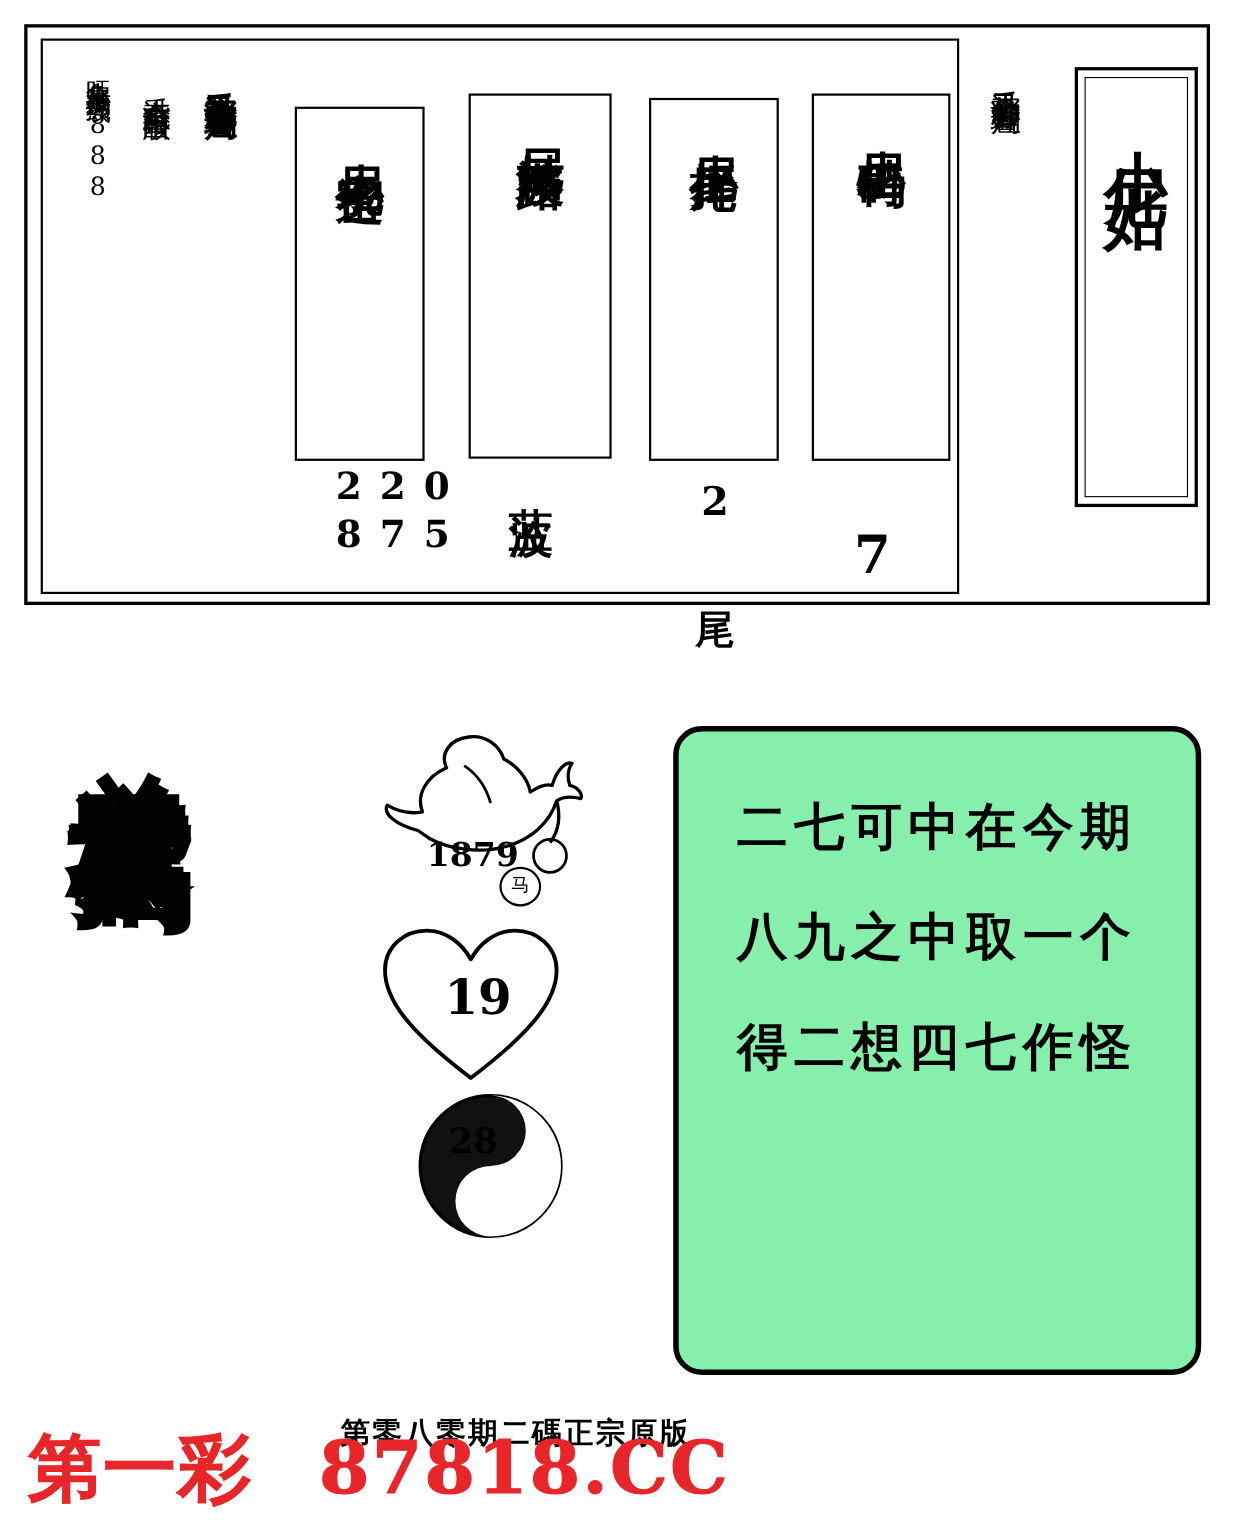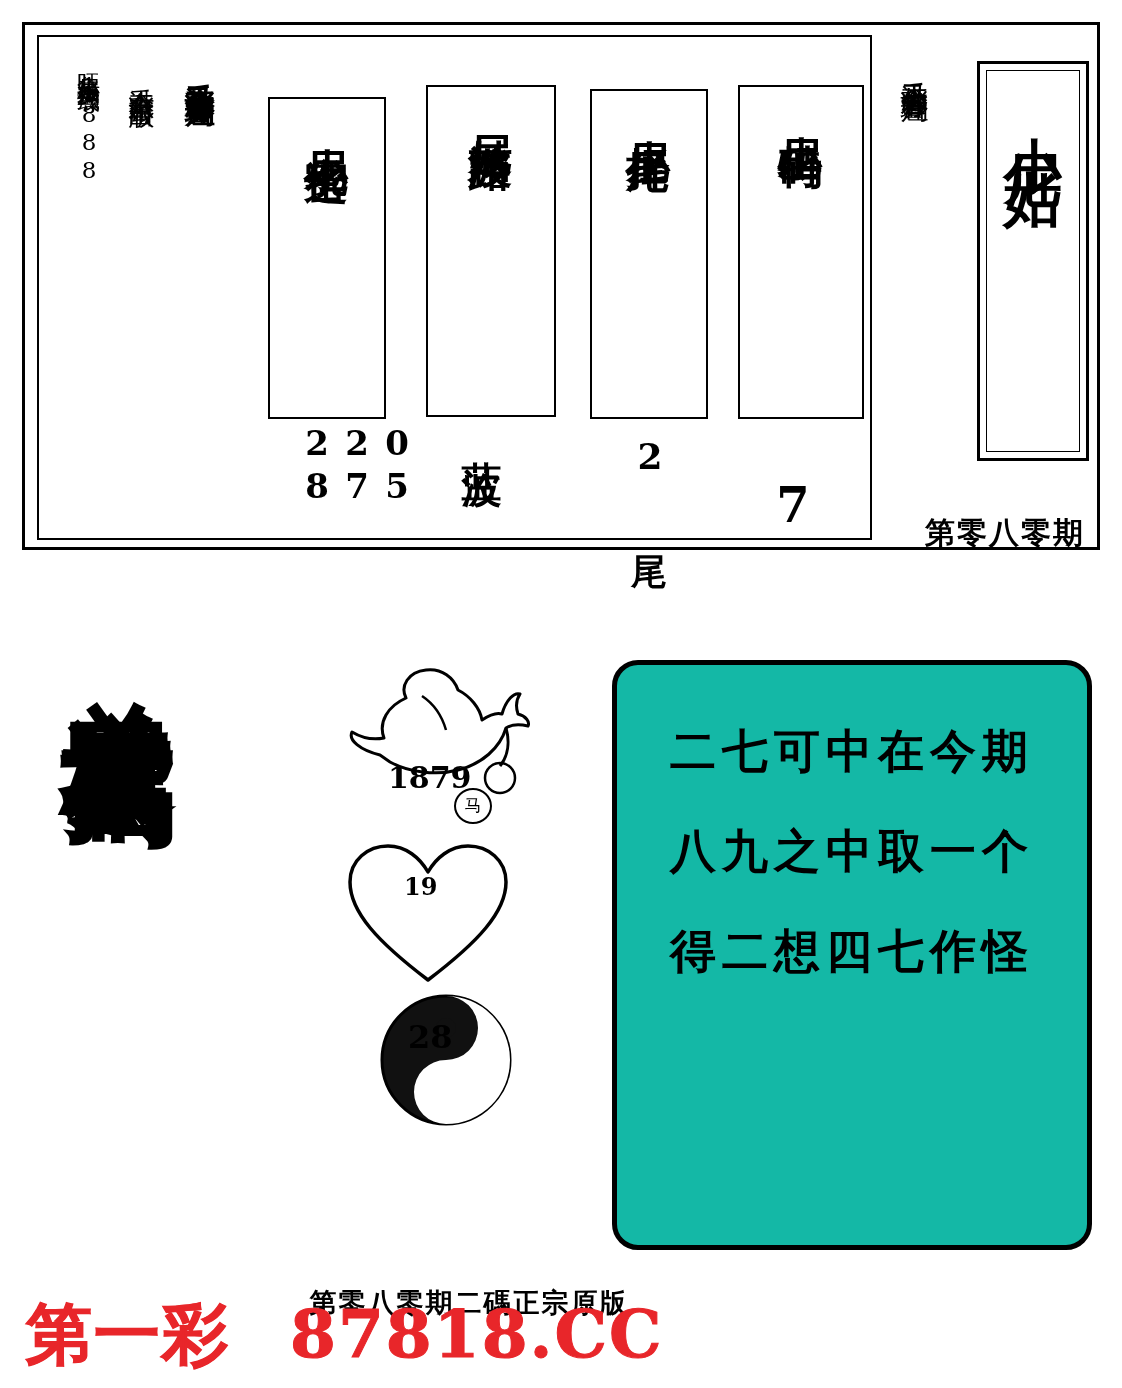--- a/index.html
+++ b/index.html
@@ -112,33 +112,33 @@
     position:absolute;left:58px;top:100px;
     font-size:30px;font-weight:bold;font-family:"DejaVu Serif",serif;
   }
   .horse-badge{
     position:absolute;left:124px;top:128px;width:34px;height:32px;
     border:2px solid #000;border-radius:50%;
     text-align:center;line-height:30px;font-size:17px;
     font-family:"DejaVu Serif",serif;
   }
   .heart-num{
-    position:absolute;left:74px;top:212px;
-    font-size:24px;font-weight:bold;font-family:"DejaVu Serif",serif;
+    position:absolute;left:74px;top:222px;
+    font-size:44px;font-weight:bold;font-family:"DejaVu Serif",serif;
   }
   .yy-num{
     position:absolute;left:78px;top:358px;
     font-size:32px;font-weight:bold;font-family:"DejaVu Serif",serif;
     z-index:5;
   }
   
   .verse-box{
     position:absolute;left:612px;top:660px;width:480px;height:590px;
     border:5px solid #000;border-radius:26px;box-sizing:border-box;
-    background:#14b8a6;
+    background:#86efac;
   }
   .verse-line{
     text-align:center;
     font-size:46px;
     font-weight:bold;
     font-family:"DejaVu Serif", serif;
     letter-spacing:6px;
     margin-top:38px;
   }
   .verse-line:first-child{margin-top:56px;}
@@ -190,21 +190,20 @@
   </div>
   <div class="val val-d">7</div>
 
   <div class="vtext right-title">香港马会彩券管理局：</div>
 
   <div class="name-box">
     <div class="inner"></div>
     <div class="label">小尼姑</div>
   </div>
 
-  <div class="issue">第零八零期</div>
 </div>
 
 <div class="big-title">曾道女指碼</div>
 
 <div class="sym-wrap">
 
   <svg width="230" height="170" viewBox="0 0 230 170" style="position:absolute;left:0;top:0;">
     <path d="M50 95 C30 90 18 80 22 72 C32 78 44 80 54 78 C48 62 58 46 76 38
              C70 26 78 12 96 10 C112 8 124 18 128 30 C140 36 150 48 152 60
              C158 56 166 52 172 54 C176 40 184 32 190 34 C186 40 186 48 188 54

